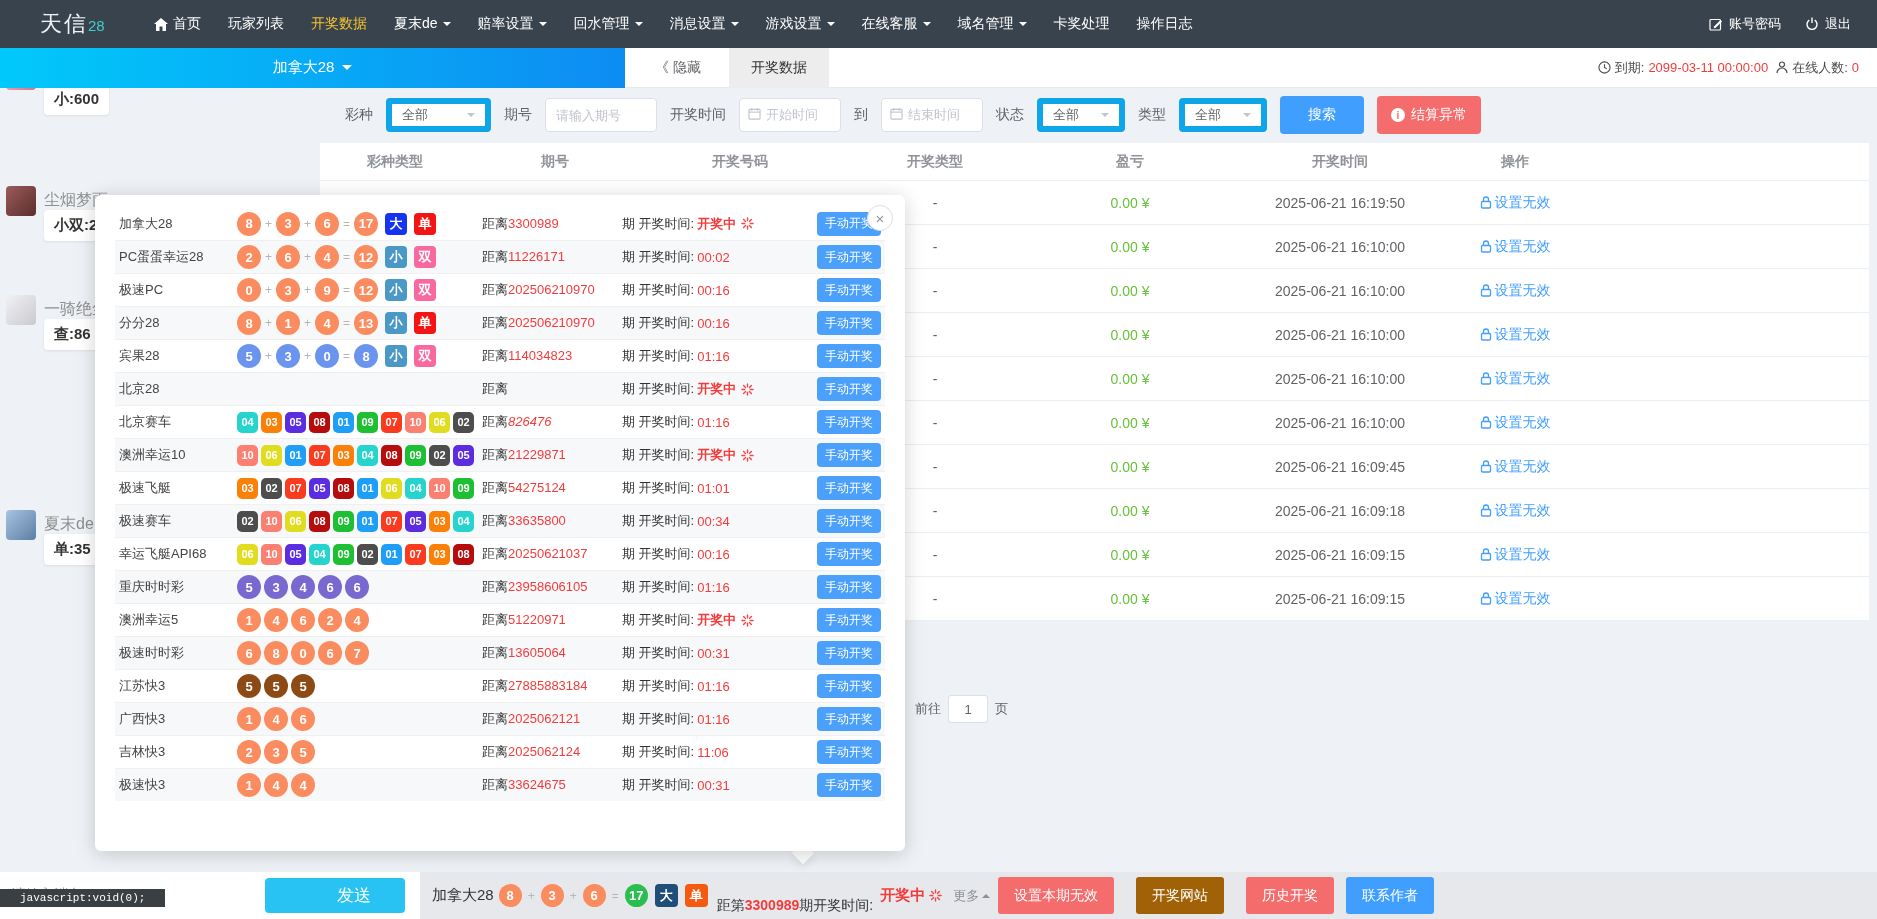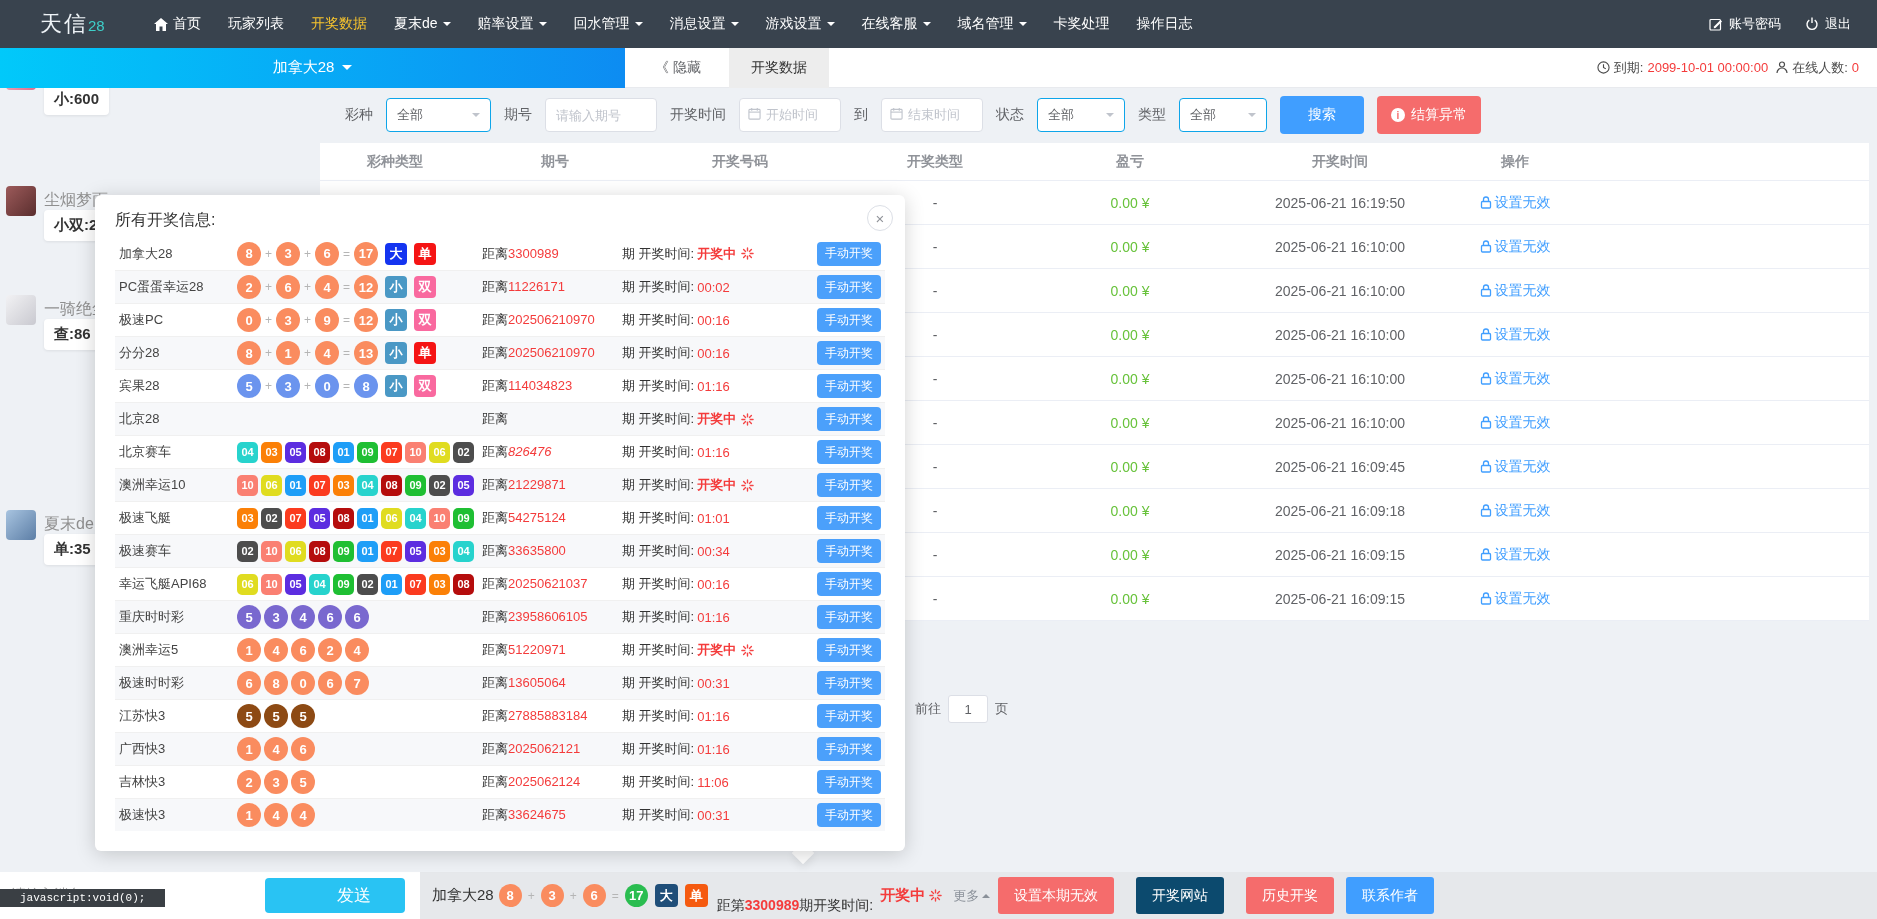--- a/index.html
+++ b/index.html
@@ -30,21 +30,21 @@
   .game-caret { width:0; height:0; border:5px solid transparent; border-top-color:#fff; margin-top:5px; }
   .hide-btn { margin-left:30px; font-size:14px; color:#606266; cursor:pointer; white-space:nowrap; }
   .tab-active { margin-left:28px; height:40px; padding:0 22px; background:#ededed;
                 display:flex; align-items:center; font-size:14px; color:#333; cursor:pointer; }
   .subbar-right { margin-left:auto; display:flex; align-items:center; gap:8px; padding-right:18px; font-size:13px; color:#4a4a4a; white-space:nowrap; }
   .red { color:#f43b3b; }
   .subbar-right .seg { display:flex; align-items:center; gap:4px; }
   
   .filters { position:absolute; top:96px; left:345px; height:38px; display:flex; align-items:center; gap:13px; z-index:5; }
   .f-label { font-size:14px; color:#606266; white-space:nowrap; }
-  .f-select { width:105px; height:34px; background:#fff; border:1px solid #0ea5e9; border-radius:4px;
+  .f-select { width:105px; height:34px; background:#fff; border:6px solid #0ea5e9; border-radius:4px;
               display:flex; align-items:center; justify-content:space-between; padding:0 10px; font-size:13px; color:#606266; cursor:pointer; }
   .f-select.small { width:88px; }
   .chev { width:0; height:0; border:4px solid transparent; border-top-color:#c0c4cc; margin-top:4px; }
   .f-input { width:112px; height:34px; background:#fff; border:1px solid #dcdfe6; border-radius:4px;
              padding:0 10px; font-size:13px; color:#606266; font-family:inherit; }
   .f-input::placeholder { color:#c0c4cc; }
   .f-date { width:102px; height:34px; background:#fff; border:1px solid #dcdfe6; border-radius:4px;
             display:flex; align-items:center; gap:5px; padding:0 8px; font-size:13px; color:#c0c4cc; cursor:pointer; white-space:nowrap; }
   .btn { border:none; border-radius:4px; color:#fff; cursor:pointer; font-family:inherit; }
   .btn-search { width:84px; height:38px; background:#409eff; font-size:14px; }
@@ -206,21 +206,21 @@
   <div class="tab-active">开奖数据</div>
   <div class="subbar-right">
     <span class="seg">
       <span class="nav-ic">
         <svg width="13" height="13" viewBox="0 0 14 14" fill="none" stroke="#4a4a4a" stroke-width="1.2">
             <circle cx="7" cy="7" r="6"></circle>
             <path d="M7 3.5 V7 L9.5 8.5"></path>
           </svg>
       </span>
       <span>到期:</span>
-      <span class="red">2099-10-01 00:00:00</span>
+      <span class="red">2099-03-11 00:00:00</span>
     </span>
     <span class="seg">
       <span class="nav-ic">
         <svg width="12" height="13" viewBox="0 0 12 13" fill="none" stroke="#4a4a4a" stroke-width="1.2">
             <circle cx="6" cy="3.5" r="2.5"></circle>
             <path d="M1 12 A5 5 0 0 1 11 12"></path>
           </svg>
       </span>
       <span>在线人数:</span>
       <span class="red">0</span>
@@ -496,21 +496,20 @@
     </div>
     <div class="chat-item" style="top: 510px;">
       <div class="avatar" style="background: linear-gradient(135deg, rgb(168, 196, 224), rgb(92, 126, 166));"></div>
       <div class="chat-name">夏末de</div>
       <div class="chat-bubble">单:35</div>
     </div>
   </div>
 
 <div class="modal-tail"></div>
 <div class="modal">
-  <div class="modal-title">所有开奖信息:</div>
   <div class="modal-close">×</div>
   <div id="modal-rows">
       <div class="m-row">
         <div class="m-name">加拿大28</div>
         <div class="m-balls">
           <span class="ball" style="background: rgb(250, 140, 95);">8</span>
           <span class="sep">+</span>
           <span class="ball" style="background: rgb(250, 140, 95);">3</span>
           <span class="sep">+</span>
           <span class="ball" style="background: rgb(250, 140, 95);">6</span>
@@ -915,18 +914,18 @@
             </g>
           </svg>
         </span></span>
       <span class="more">
         <span>更多</span>
         <span class="chev-up"></span>
       </span>
     </div>
   <div id="footer-buttons">
       <button class="fbtn" style="background: rgb(245, 108, 108); left: 578px;">设置本期无效</button>
-      <button class="fbtn" style="background: #0c4a6e; left: 716px;">开奖网站</button>
+      <button class="fbtn" style="background: #a16207; left: 716px;">开奖网站</button>
       <button class="fbtn" style="background: rgb(245, 108, 108); left: 826px;">历史开奖</button>
       <button class="fbtn" style="background: rgb(64, 158, 255); left: 926px;">联系作者</button>
     </div>
 </div>
 <div class="status-tip">javascript:void(0);</div>
 
 </body></html>

